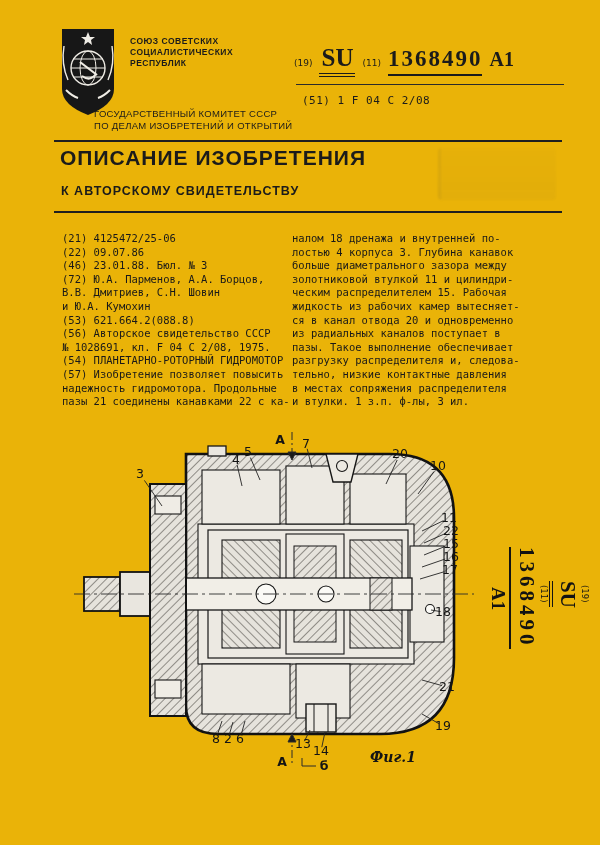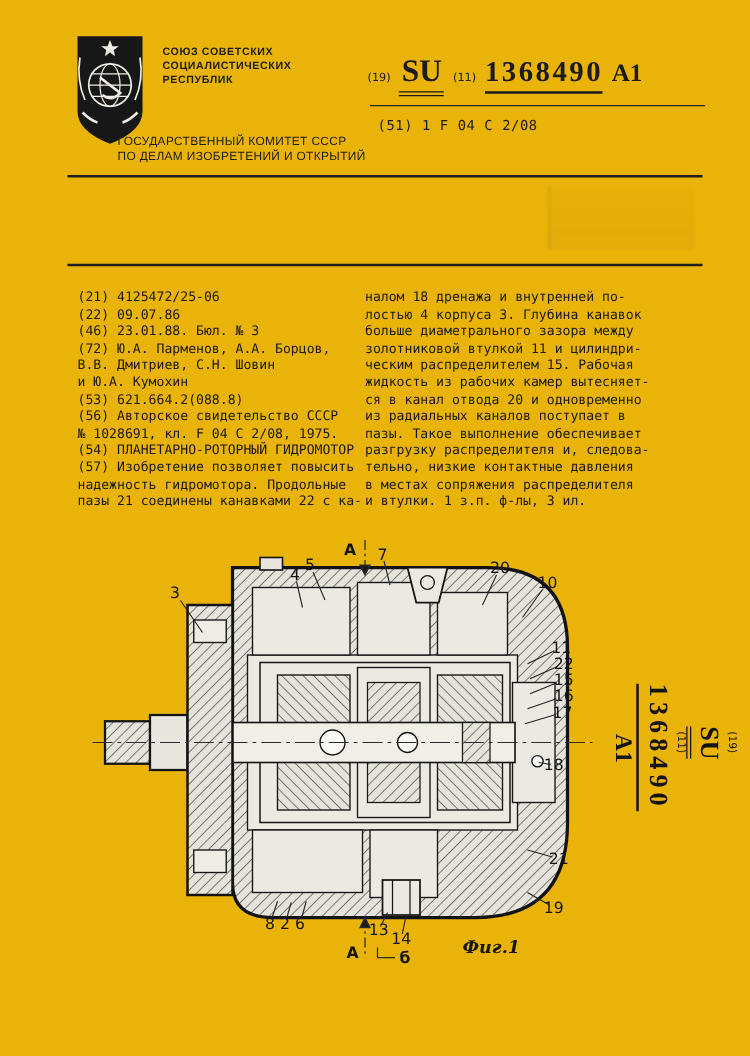--- a/index.html
+++ b/index.html
@@ -121,20 +121,22 @@
 
   <div class="rule-thin" style="left:296px; top:84px; width:268px;"></div>
 
   <div class="ipc-line">(51) 1  F 04 C 2/08</div>
 
   <div class="committee">ГОСУДАРСТВЕННЫЙ КОМИТЕТ СССР
 ПО ДЕЛАМ ИЗОБРЕТЕНИЙ И ОТКРЫТИЙ</div>
 
   <div class="rule-mid" style="left:54px; top:140px; width:508px;"></div>
 
+  <div class="page-title">ОПИСАНИЕ ИЗОБРЕТЕНИЯ</div>
+  <div class="page-subtitle">К АВТОРСКОМУ СВИДЕТЕЛЬСТВУ</div>
   <div class="stamp-smudge"></div>
 
   <div class="rule-mid" style="left:54px; top:211px; width:508px;"></div>
 
   <div class="col col-left">(21) 4125472/25-06
 (22) 09.07.86
 (46) 23.01.88. Бюл. № 3
 (72) Ю.А. Парменов, А.А. Борцов,
 В.В. Дмитриев, С.Н. Шовин
 и Ю.А. Кумохин

